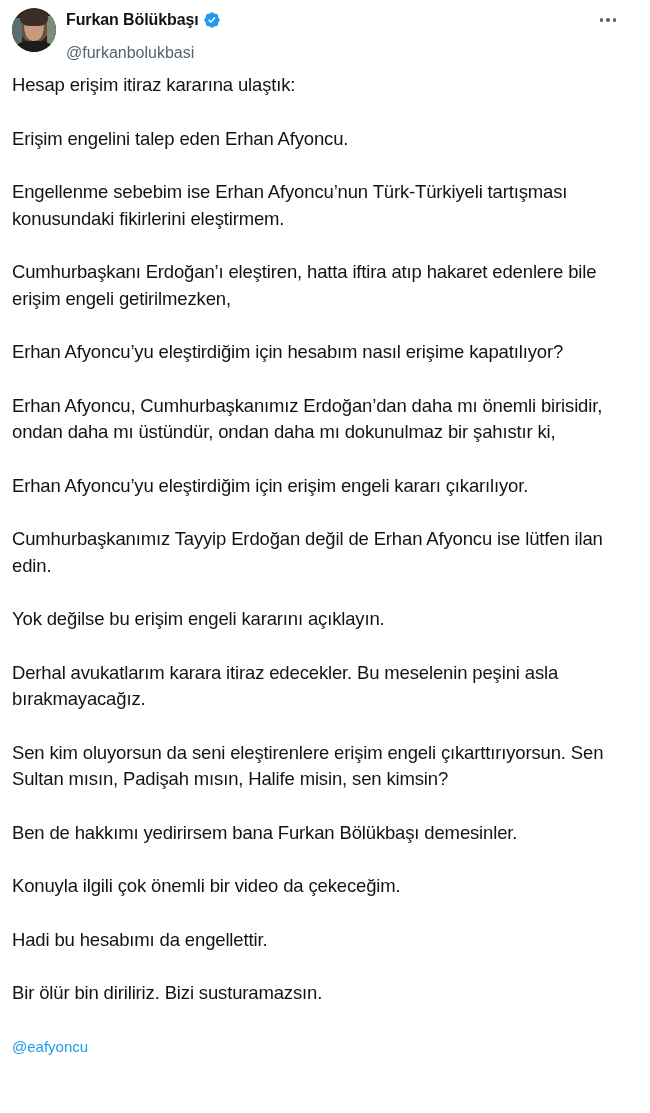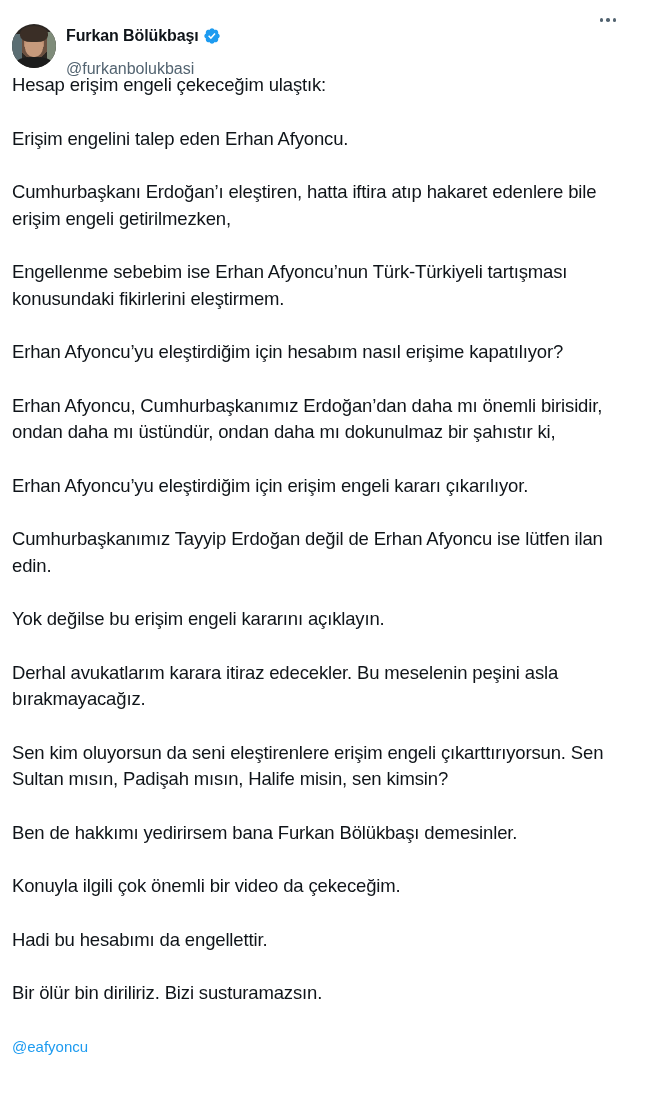--- a/index.html
+++ b/index.html
@@ -1,19 +1,19 @@
 <!DOCTYPE html>
 <html><head>
   <meta charset="utf-8">
   <style>
     * { box-sizing: border-box; margin: 0; padding: 0; }
     html, body { width: 650px; height: 1113px; background: #ffffff; overflow: hidden; }
     body { font-family: "Liberation Sans", "DejaVu Sans", sans-serif; color: #0f1419; }
     .tweet { position: relative; width: 650px; height: 1113px; padding: 0 12px; }
-    .header { position: relative; height: 62px; display: flex; align-items: flex-start; padding-top: 24px; }
+    .header { position: relative; height: 62px; display: flex; align-items: flex-start; padding-top: 8px; }
     .avatar { width: 44px; height: 44px; border-radius: 50%; overflow: hidden; flex-shrink: 0; margin-right: 10px;
       background: radial-gradient(circle at 50% 45%, #b88a6e 0 30%, #6b5040 31% 45%, #2b2622 46% 100%); position: relative; }
     .avatar .hair { position: absolute; left: 8px; top: 2px; width: 28px; height: 16px; border-radius: 50% 50% 40% 40%; background: #3a2e26; }
     .avatar .face { position: absolute; left: 13px; top: 11px; width: 18px; height: 22px; border-radius: 45%; background: #c69a7c; }
     .avatar .body { position: absolute; left: 4px; top: 33px; width: 36px; height: 16px; border-radius: 40% 40% 0 0; background: #1c1c1c; }
     .avatar .bg-left { position: absolute; left: 0; top: 10px; width: 10px; height: 30px; background: #5b6e73; }
     .avatar .bg-right { position: absolute; right: 0; top: 8px; width: 9px; height: 30px; background: #7f8c7a; }
     .names { display: flex; flex-direction: column; padding-top: 2px; }
     .name-row { display: flex; align-items: center; height: 20px; }
     .display-name { font-weight: 700; font-size: 16px; color: #0f1419; letter-spacing: -0.1px; }
@@ -50,24 +50,24 @@
       <span class="handle">@furkanbolukbasi</span>
     </div>
     <div class="more">
       <span></span>
       <span></span>
       <span></span>
     </div>
   </div>
 
   <div class="body-text">
-    <p class="para">Hesap erişim engeli çekeceğim ulaştık:</p>
+    <p class="para">Hesap erişim itiraz kararına ulaştık:</p>
     <p class="para">Erişim engelini talep eden Erhan Afyoncu.</p>
+    <p class="para">Engellenme sebebim ise Erhan Afyoncu’nun Türk-Türkiyeli tartışması konusundaki fikirlerini eleştirmem.</p>
     <p class="para">Cumhurbaşkanı Erdoğan’ı eleştiren, hatta iftira atıp hakaret edenlere bile erişim engeli getirilmezken,</p>
-    <p class="para">Engellenme sebebim ise Erhan Afyoncu’nun Türk-Türkiyeli tartışması konusundaki fikirlerini eleştirmem.</p>
     <p class="para">Erhan Afyoncu’yu eleştirdiğim için hesabım nasıl erişime kapatılıyor?</p>
     <p class="para">Erhan Afyoncu, Cumhurbaşkanımız Erdoğan’dan daha mı önemli birisidir, ondan daha mı üstündür, ondan daha mı dokunulmaz bir şahıstır ki,</p>
     <p class="para">Erhan Afyoncu’yu eleştirdiğim için erişim engeli kararı çıkarılıyor.</p>
     <p class="para">Cumhurbaşkanımız Tayyip Erdoğan değil de Erhan Afyoncu ise lütfen ilan edin.</p>
     <p class="para">Yok değilse bu erişim engeli kararını açıklayın.</p>
     <p class="para">Derhal avukatlarım karara itiraz edecekler. Bu meselenin peşini asla bırakmayacağız.</p>
     <p class="para">Sen kim oluyorsun da seni eleştirenlere erişim engeli çıkarttırıyorsun. Sen Sultan mısın, Padişah mısın, Halife misin, sen kimsin?</p>
     <p class="para">Ben de hakkımı yedirirsem bana Furkan Bölükbaşı demesinler.</p>
     <p class="para">Konuyla ilgili çok önemli bir video da çekeceğim.</p>
     <p class="para">Hadi bu hesabımı da engellettir.</p>

